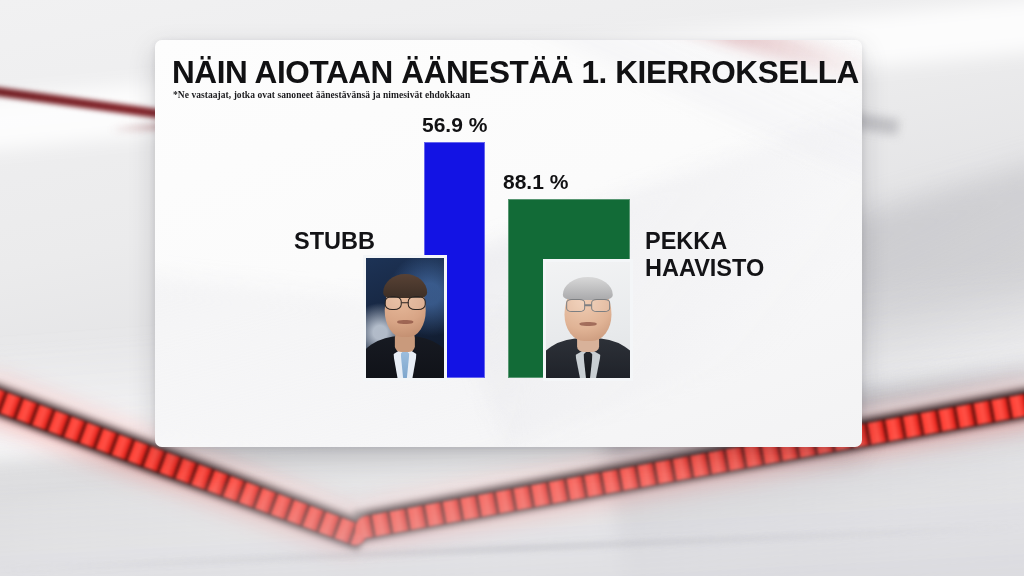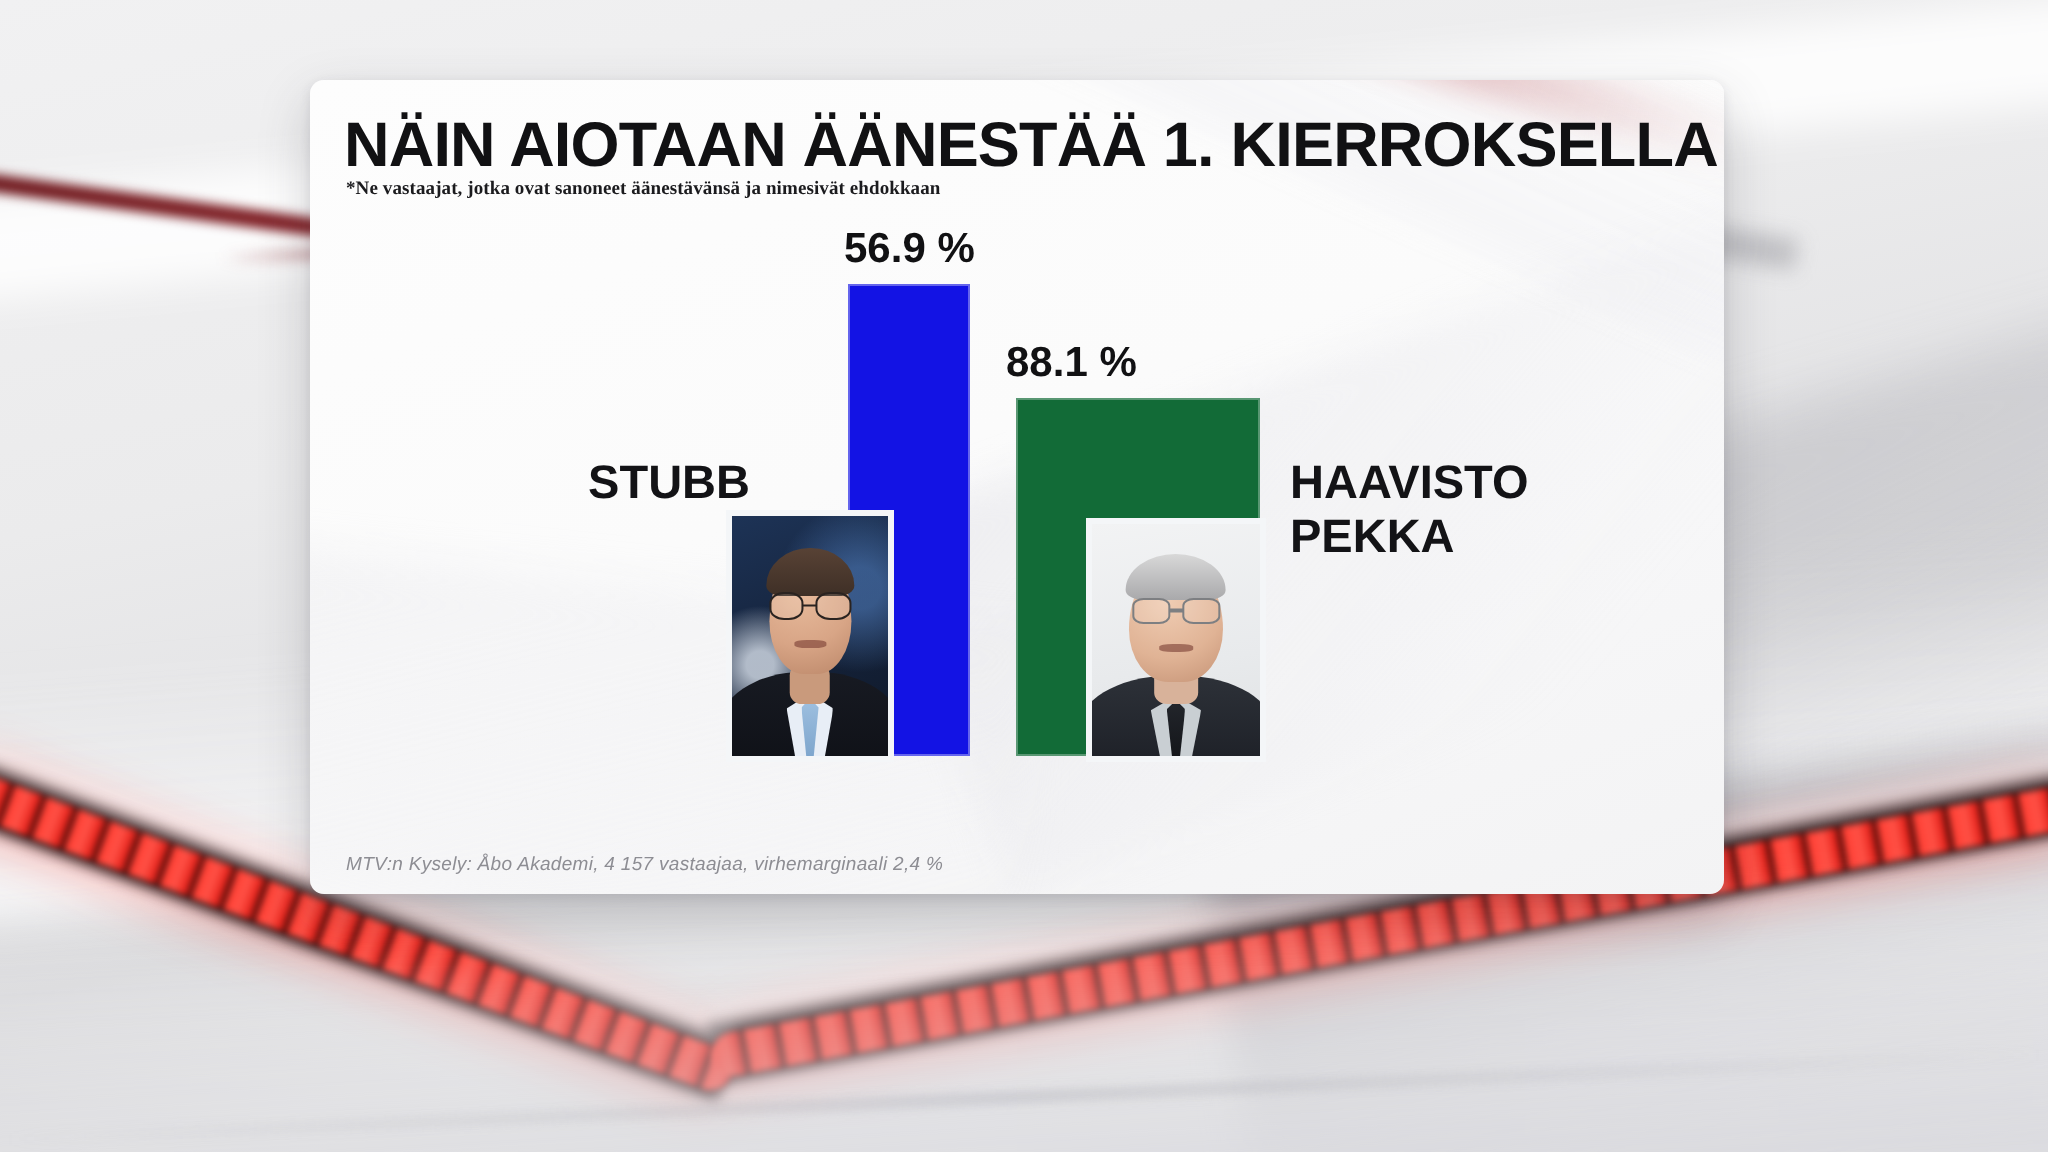--- a/index.html
+++ b/index.html
@@ -522,23 +522,22 @@
           <div class="ph-hair grey"></div>
           <div class="ph-glasses thin">
             <div class="ph-lens"></div>
             <div class="ph-bridge"></div>
             <div class="ph-lens"></div>
           </div>
           <div class="ph-mouth"></div>
         </div>
 
         <div class="cand-name name-haavisto">
+          <div>PEKKA</div>
           <div>HAAVISTO</div>
-          <div>PEKKA</div>
         </div>
 
       </div>
 
-      <div class="source">MTV:n Kysely: Åbo Akademi, 4 157 vastaajaa, virhemarginaali 2,4 %</div>
     </div>
   </div>
 
 </div>
 
 </body></html>

